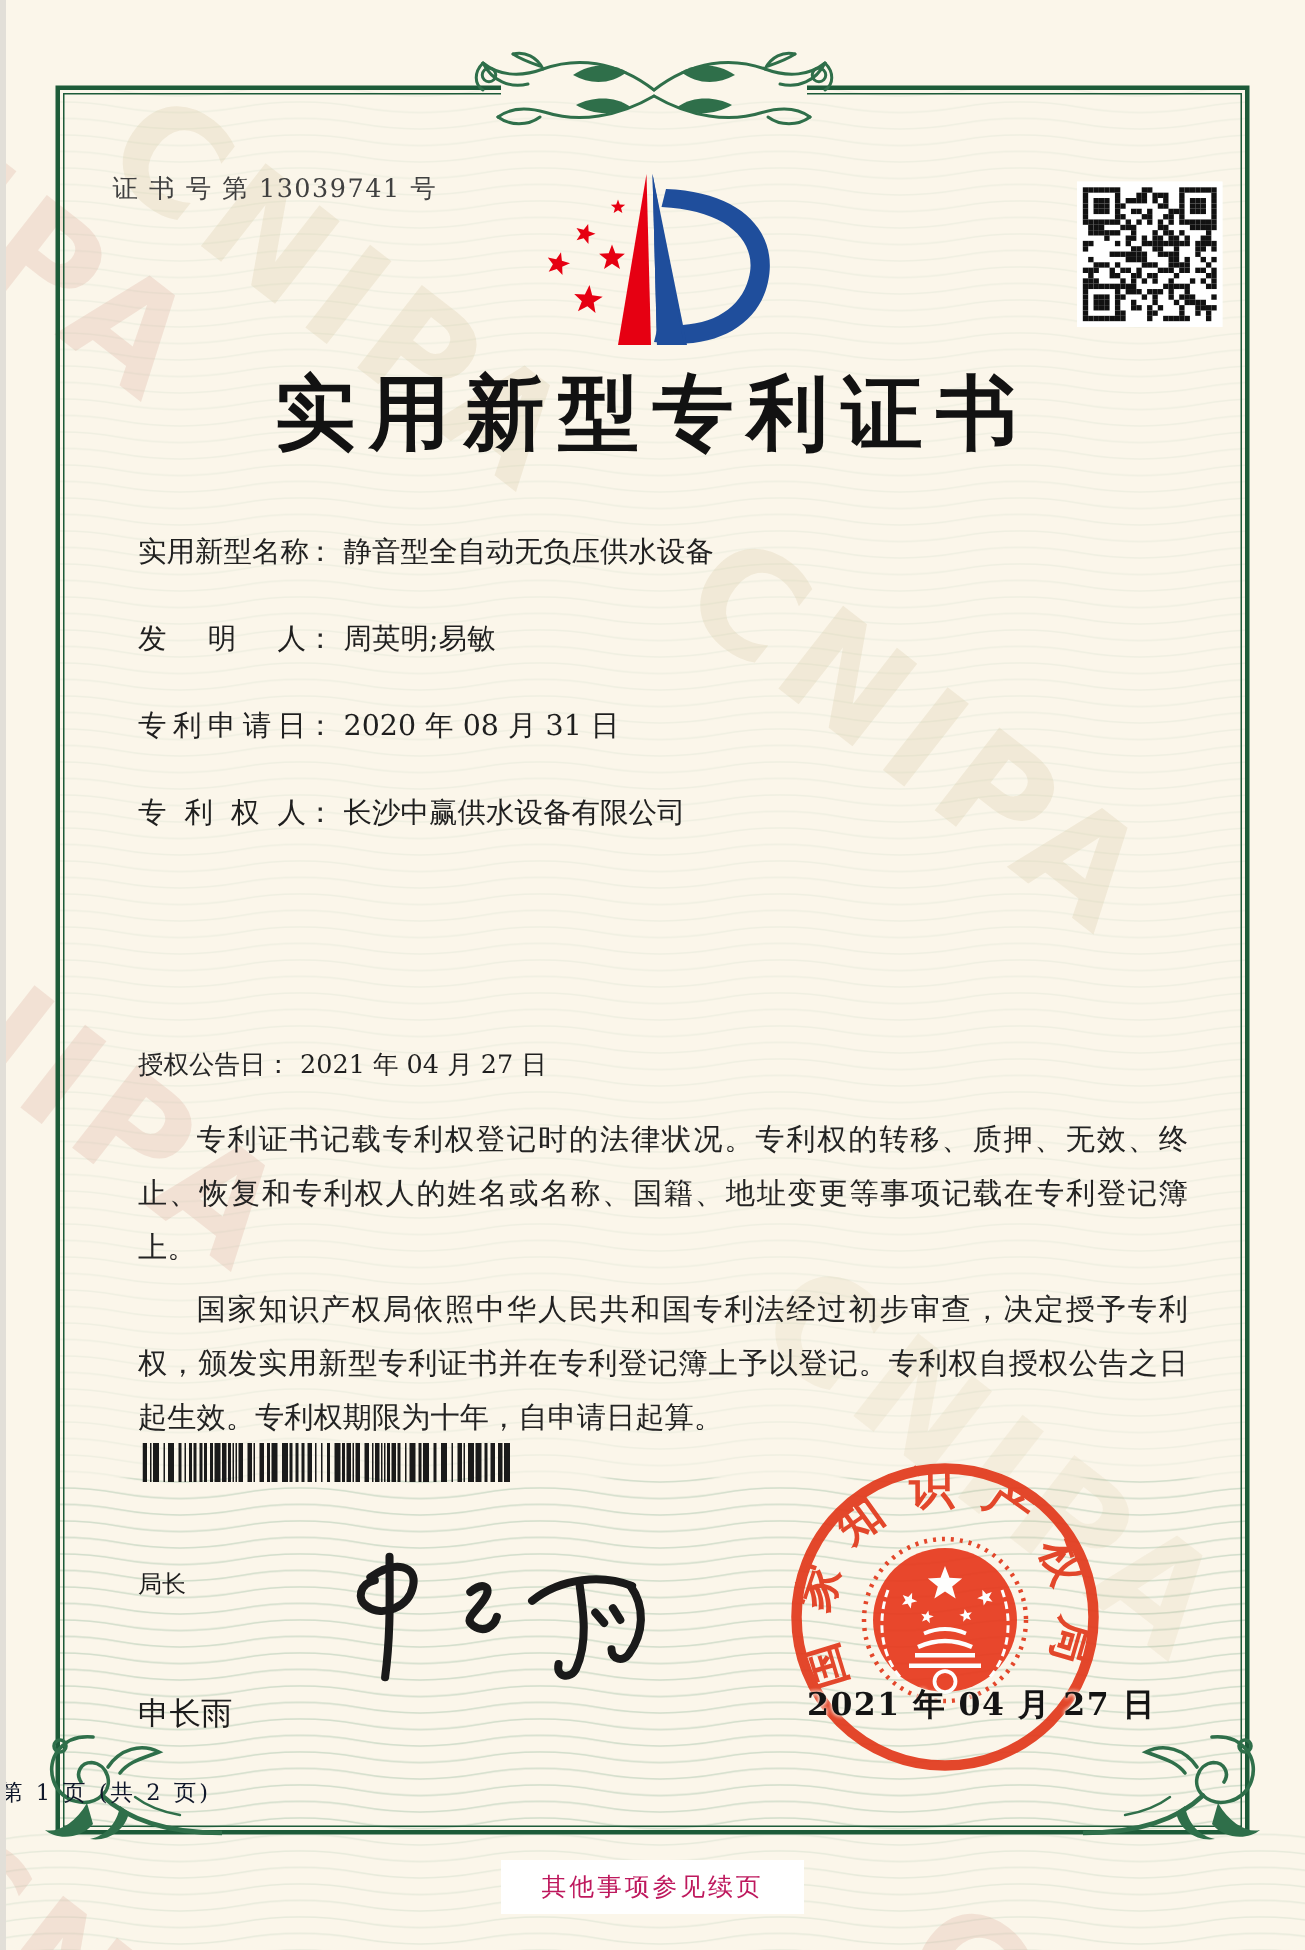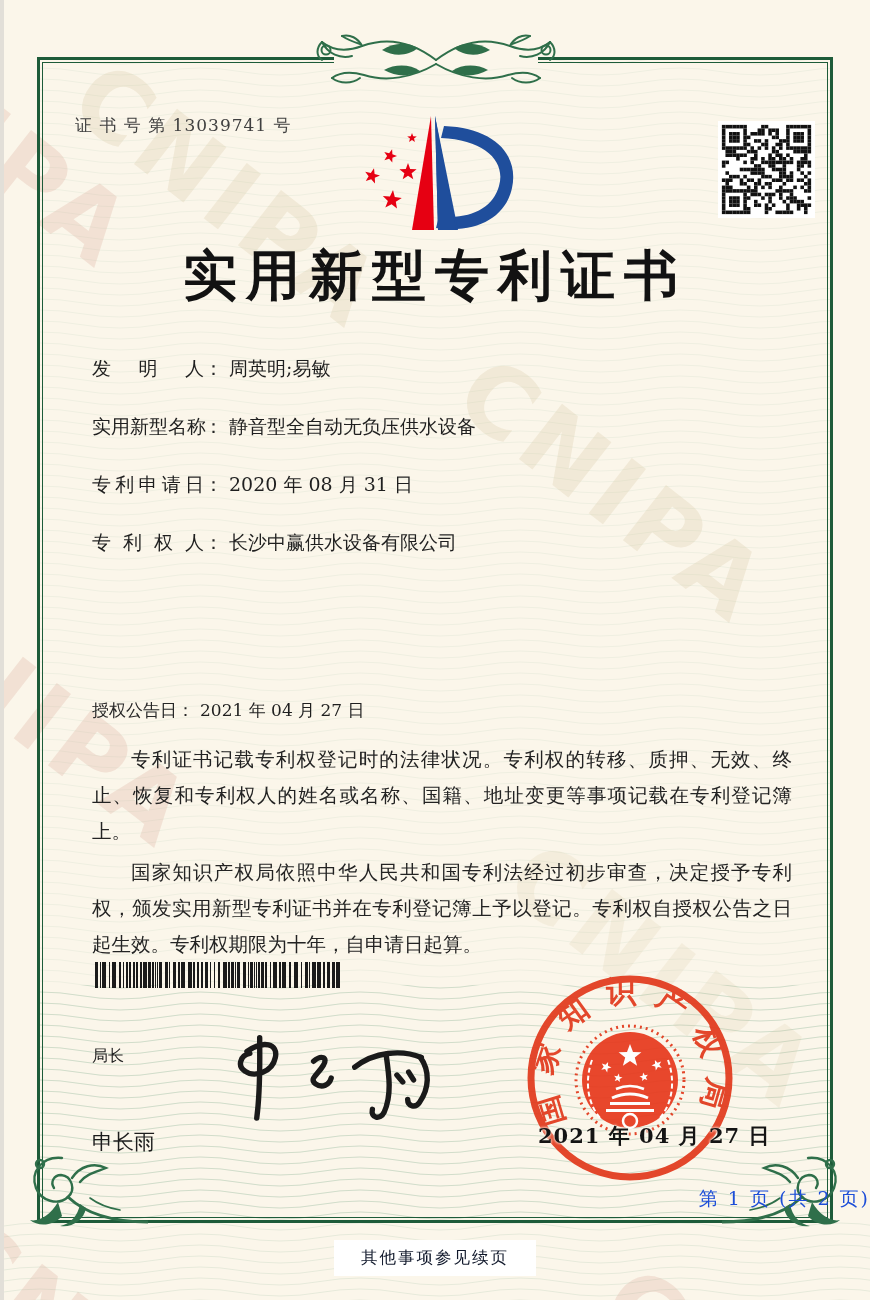--- a/index.html
+++ b/index.html
@@ -53,26 +53,26 @@
   .sig-title{position:absolute;left:92px;top:1046px;z-index:4;font-family:"DejaVu Sans","Liberation Sans",sans-serif;font-size:16px;color:#1c1c1c;}
   .sig-name{position:absolute;left:92px;top:1128px;z-index:4;font-family:"DejaVu Sans","Liberation Sans",sans-serif;font-size:21px;color:#1c1c1c;}
   .signature-svg{position:absolute;left:213px;top:1028px;width:258px;height:98px;z-index:4;}
   .seal{position:absolute;left:520px;top:968px;width:220px;height:220px;z-index:5;opacity:0.93;}
   .seal-date{
     position:absolute;left:538px;top:1122px;width:196px;text-align:center;z-index:6;
     font-size:21px;font-weight:bold;color:#141414;letter-spacing:1px;
     text-shadow:0 0 3px #fbf6ea,0 0 3px #fbf6ea;white-space:nowrap;
   }
   .footer-page{
-    position:absolute;left:0;top:1186px;width:100%;text-align:right;z-index:4;
-    font-size:19px;letter-spacing:2px;color:#1d4ed8;
+    position:absolute;left:0;top:1186px;width:100%;text-align:left;z-index:4;
+    font-size:15px;letter-spacing:2px;color:#0f172a;
   }
   .footer-note{
     position:absolute;left:50%;top:1240px;transform:translateX(-50%);z-index:6;
-    background:#ffffff;padding:7px 27px;font-size:16.5px;letter-spacing:2px;color:#0f172a;
+    background:#ffffff;padding:7px 27px;font-size:16.5px;letter-spacing:2px;color:#be185d;
   }
 </style>
 </head>
 <body>
 
 <div class="page">
 
   <svg class="waves-layer" width="870" height="1300" viewBox="0 0 870 1300">
     <defs>
       <pattern id="wavep" width="160" height="11" patternUnits="userSpaceOnUse">
@@ -473,24 +473,24 @@
         <rect x="70.24" y="92.32" width="3.68" height="3.68"></rect>
         <rect x="73.92" y="92.32" width="3.68" height="3.68"></rect>
         <rect x="88.64" y="92.32" width="3.68" height="3.68"></rect>
       </g>
   </svg>
 
   <h1 class="title">实用新型专利证书</h1>
 
   <div class="fields">
     <div class="field-row">
-      <span class="field-label">发明人</span><span class="field-colon">：</span><span class="field-value">周英明;易敏</span>
+      <span class="field-label">实用新型名称</span><span class="field-colon">：</span><span class="field-value">静音型全自动无负压供水设备</span>
     </div>
     <div class="field-row">
-      <span class="field-label">实用新型名称</span><span class="field-colon">：</span><span class="field-value">静音型全自动无负压供水设备</span>
+      <span class="field-label">发明人</span><span class="field-colon">：</span><span class="field-value">周英明;易敏</span>
     </div>
     <div class="field-row">
       <span class="field-label">专利申请日</span><span class="field-colon">：</span><span class="field-value">2020 年 08 月 31 日</span>
     </div>
     <div class="field-row">
       <span class="field-label">专利权人</span><span class="field-colon">：</span><span class="field-value">长沙中赢供水设备有限公司</span>
     </div>
   </div>
 
   <div class="grant-row">

